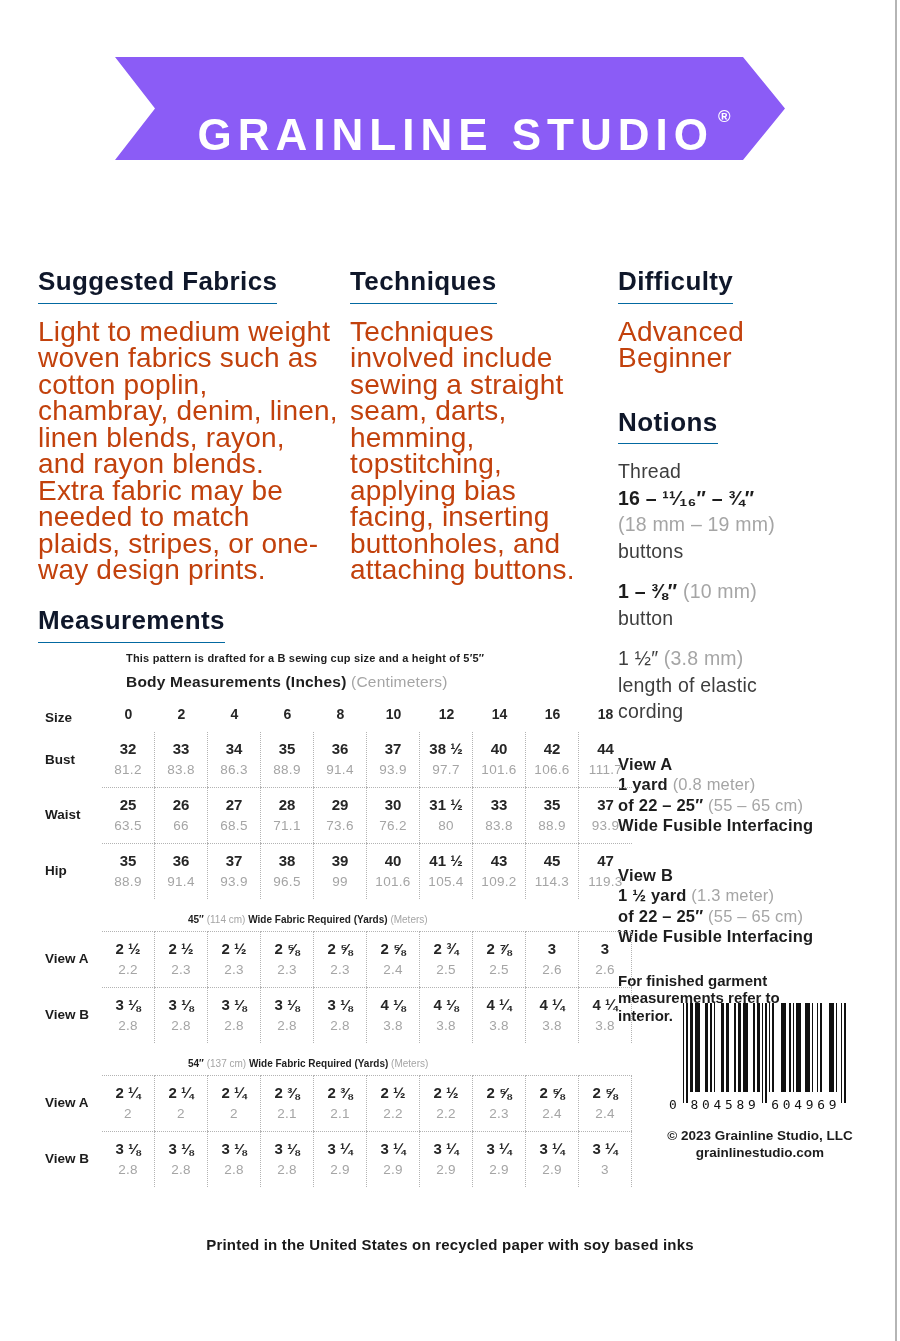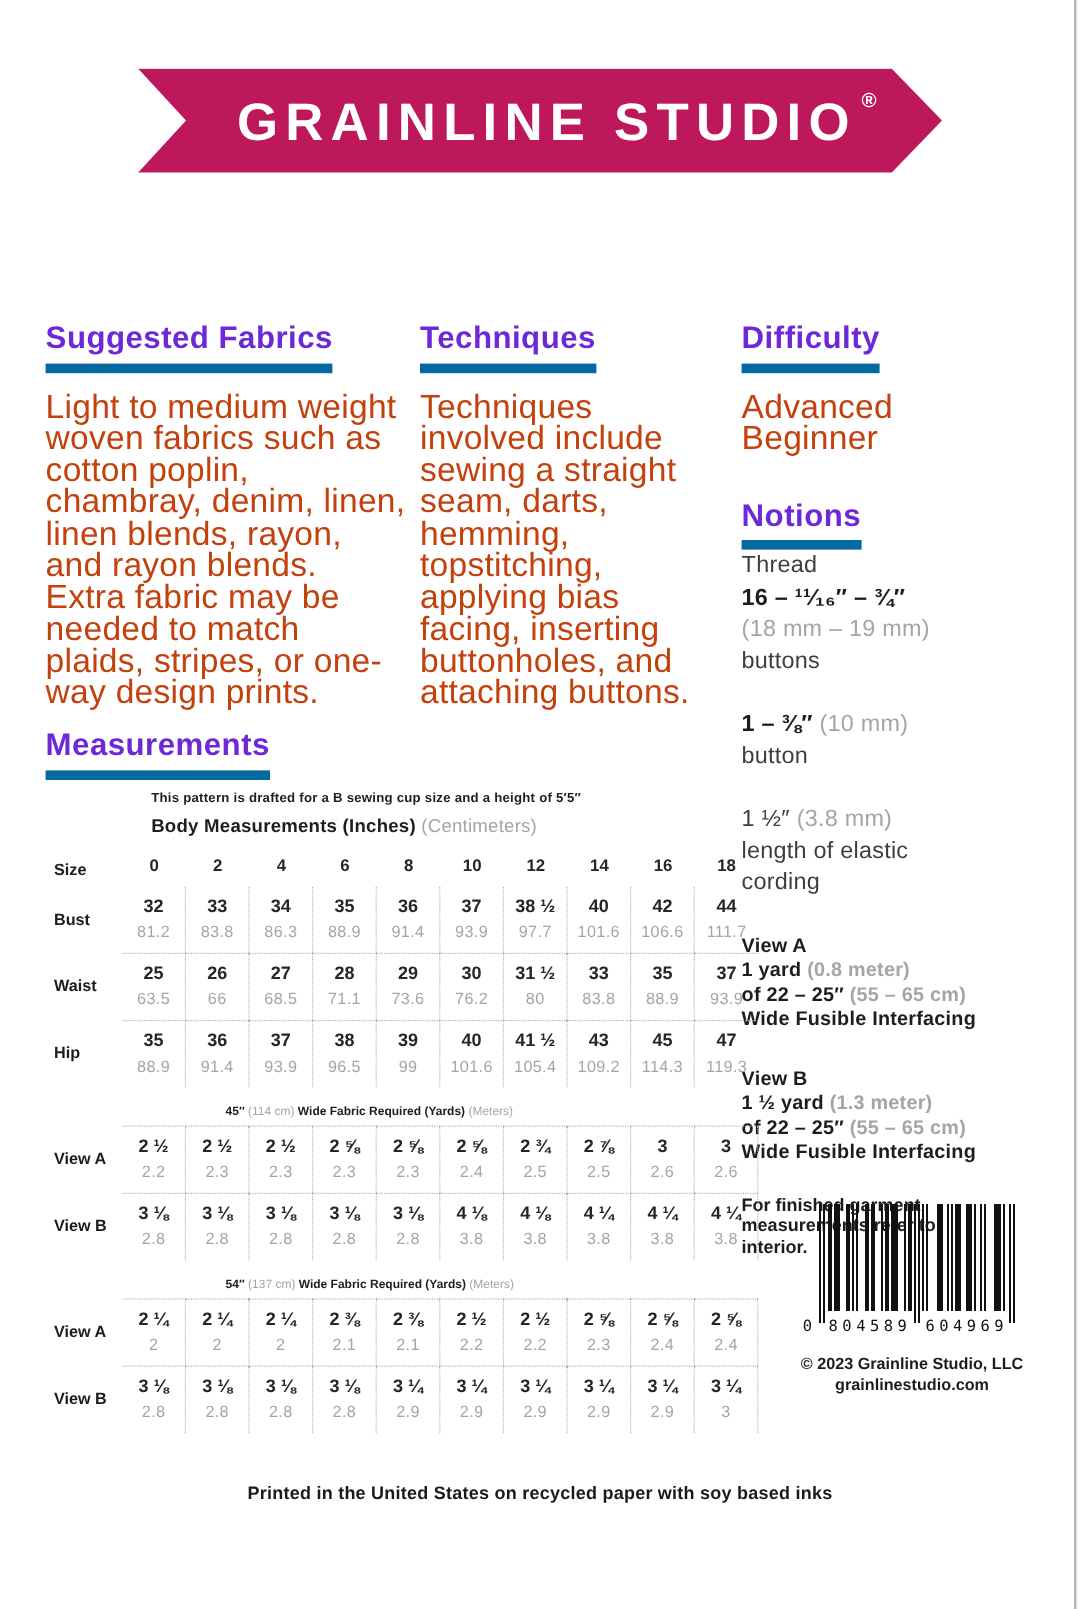--- a/index.html
+++ b/index.html
@@ -5,56 +5,56 @@
   html,body{margin:0;padding:0;background:#e8e8e8;}
   .page{
     position:relative; width:900px; height:1341px; background:#ffffff;
     font-family:"Liberation Sans","DejaVu Sans",sans-serif; overflow:hidden;
     margin:0 auto;
   }
   .edge-line{position:absolute; right:3px; top:0; width:2px; height:100%; background:#b5b5b5;}
 
   
   .banner{
-    position:absolute; left:115px; top:57px; width:670px; height:87px; background:#be185d;
+    position:absolute; left:115px; top:57px; width:670px; height:103px; background:#8b5cf6;
     clip-path:polygon(0 0, 628px 0, 100% 50%, 628px 100%, 0 100%, 40px 50%);
-    display:flex; align-items:center; justify-content:center;
+    display:flex; align-items:flex-end; justify-content:center;
   }
   .banner-title{
     color:#fff; font-weight:700; font-size:44px; letter-spacing:6px; white-space:nowrap;
     padding-left:28px;
   }
   .banner-reg{font-size:17px; vertical-align:28px; letter-spacing:0; margin-left:4px;}
 
   
   .h2{
-    display:inline-block; font-size:26px; font-weight:700; color:#6d28d9; letter-spacing:.4px;
-    padding-bottom:7px; border-bottom:8px solid #0369a1; line-height:1.1;
+    display:inline-block; font-size:26px; font-weight:700; color:#0f172a; letter-spacing:.4px;
+    padding-bottom:7px; border-bottom:1px solid #0369a1; line-height:1.1;
   }
   .body-text{
     margin:15px 0 0 0; font-size:28px; line-height:26.5px; color:#c2410c; letter-spacing:.2px;
   }
 
   .col{position:absolute; top:267px;}
   .col1{left:38px;  width:300px;}
   .col2{left:350px; width:250px;}
   .col3{left:618px; width:228px;}
 
   
   .notions-h{margin-top:36px;}
-  .notion-block{}
+  .notion-block{margin-top:14px;}
   .nline{font-size:19.5px; line-height:26.5px; color:#3e3e3e; letter-spacing:.2px;}
   .nbold{font-weight:700; color:#1d1d1d;}
   .gray{color:#a5a5a5;}
-  .gap-top{margin-top:26px;}
+  .gap-top{margin-top:14px;}
   .elastic-label{max-width:205px;}
   .view-block{margin-top:29px;}
   .vline{font-size:16.5px; line-height:20.5px; color:#1d1d1d; letter-spacing:.2px;}
   .vbold{font-weight:700; color:#1d1d1d;}
-  .vgray{color:#a5a5a5; font-weight:700;}
+  .vgray{color:#a5a5a5; font-weight:400;}
   .note{margin-top:25px; width:172px; font-size:15px; line-height:17.5px; font-weight:700; color:#1c1c1c;}
 
   
   .measure{position:absolute; left:38px; top:606px; width:600px;}
   .m-intro{margin:9px 0 0 88px; font-size:11px; font-weight:700; color:#1e1e1e; letter-spacing:.2px; white-space:nowrap;}
   .m-sub{margin:9px 0 0 88px; font-size:15.5px; font-weight:700; color:#1e1e1e; letter-spacing:.2px;}
   .trow{display:grid; grid-template-columns:64px repeat(10,53px);}
   .sizes-wrap{margin-top:13px;}
   .tlabel{display:flex; align-items:center; padding-left:7px; font-size:13.5px; font-weight:700; color:#1c1c1c;}
   .size-cell{text-align:center; font-size:14px; font-weight:700; color:#262626; padding:2px 0 10px 0;}

